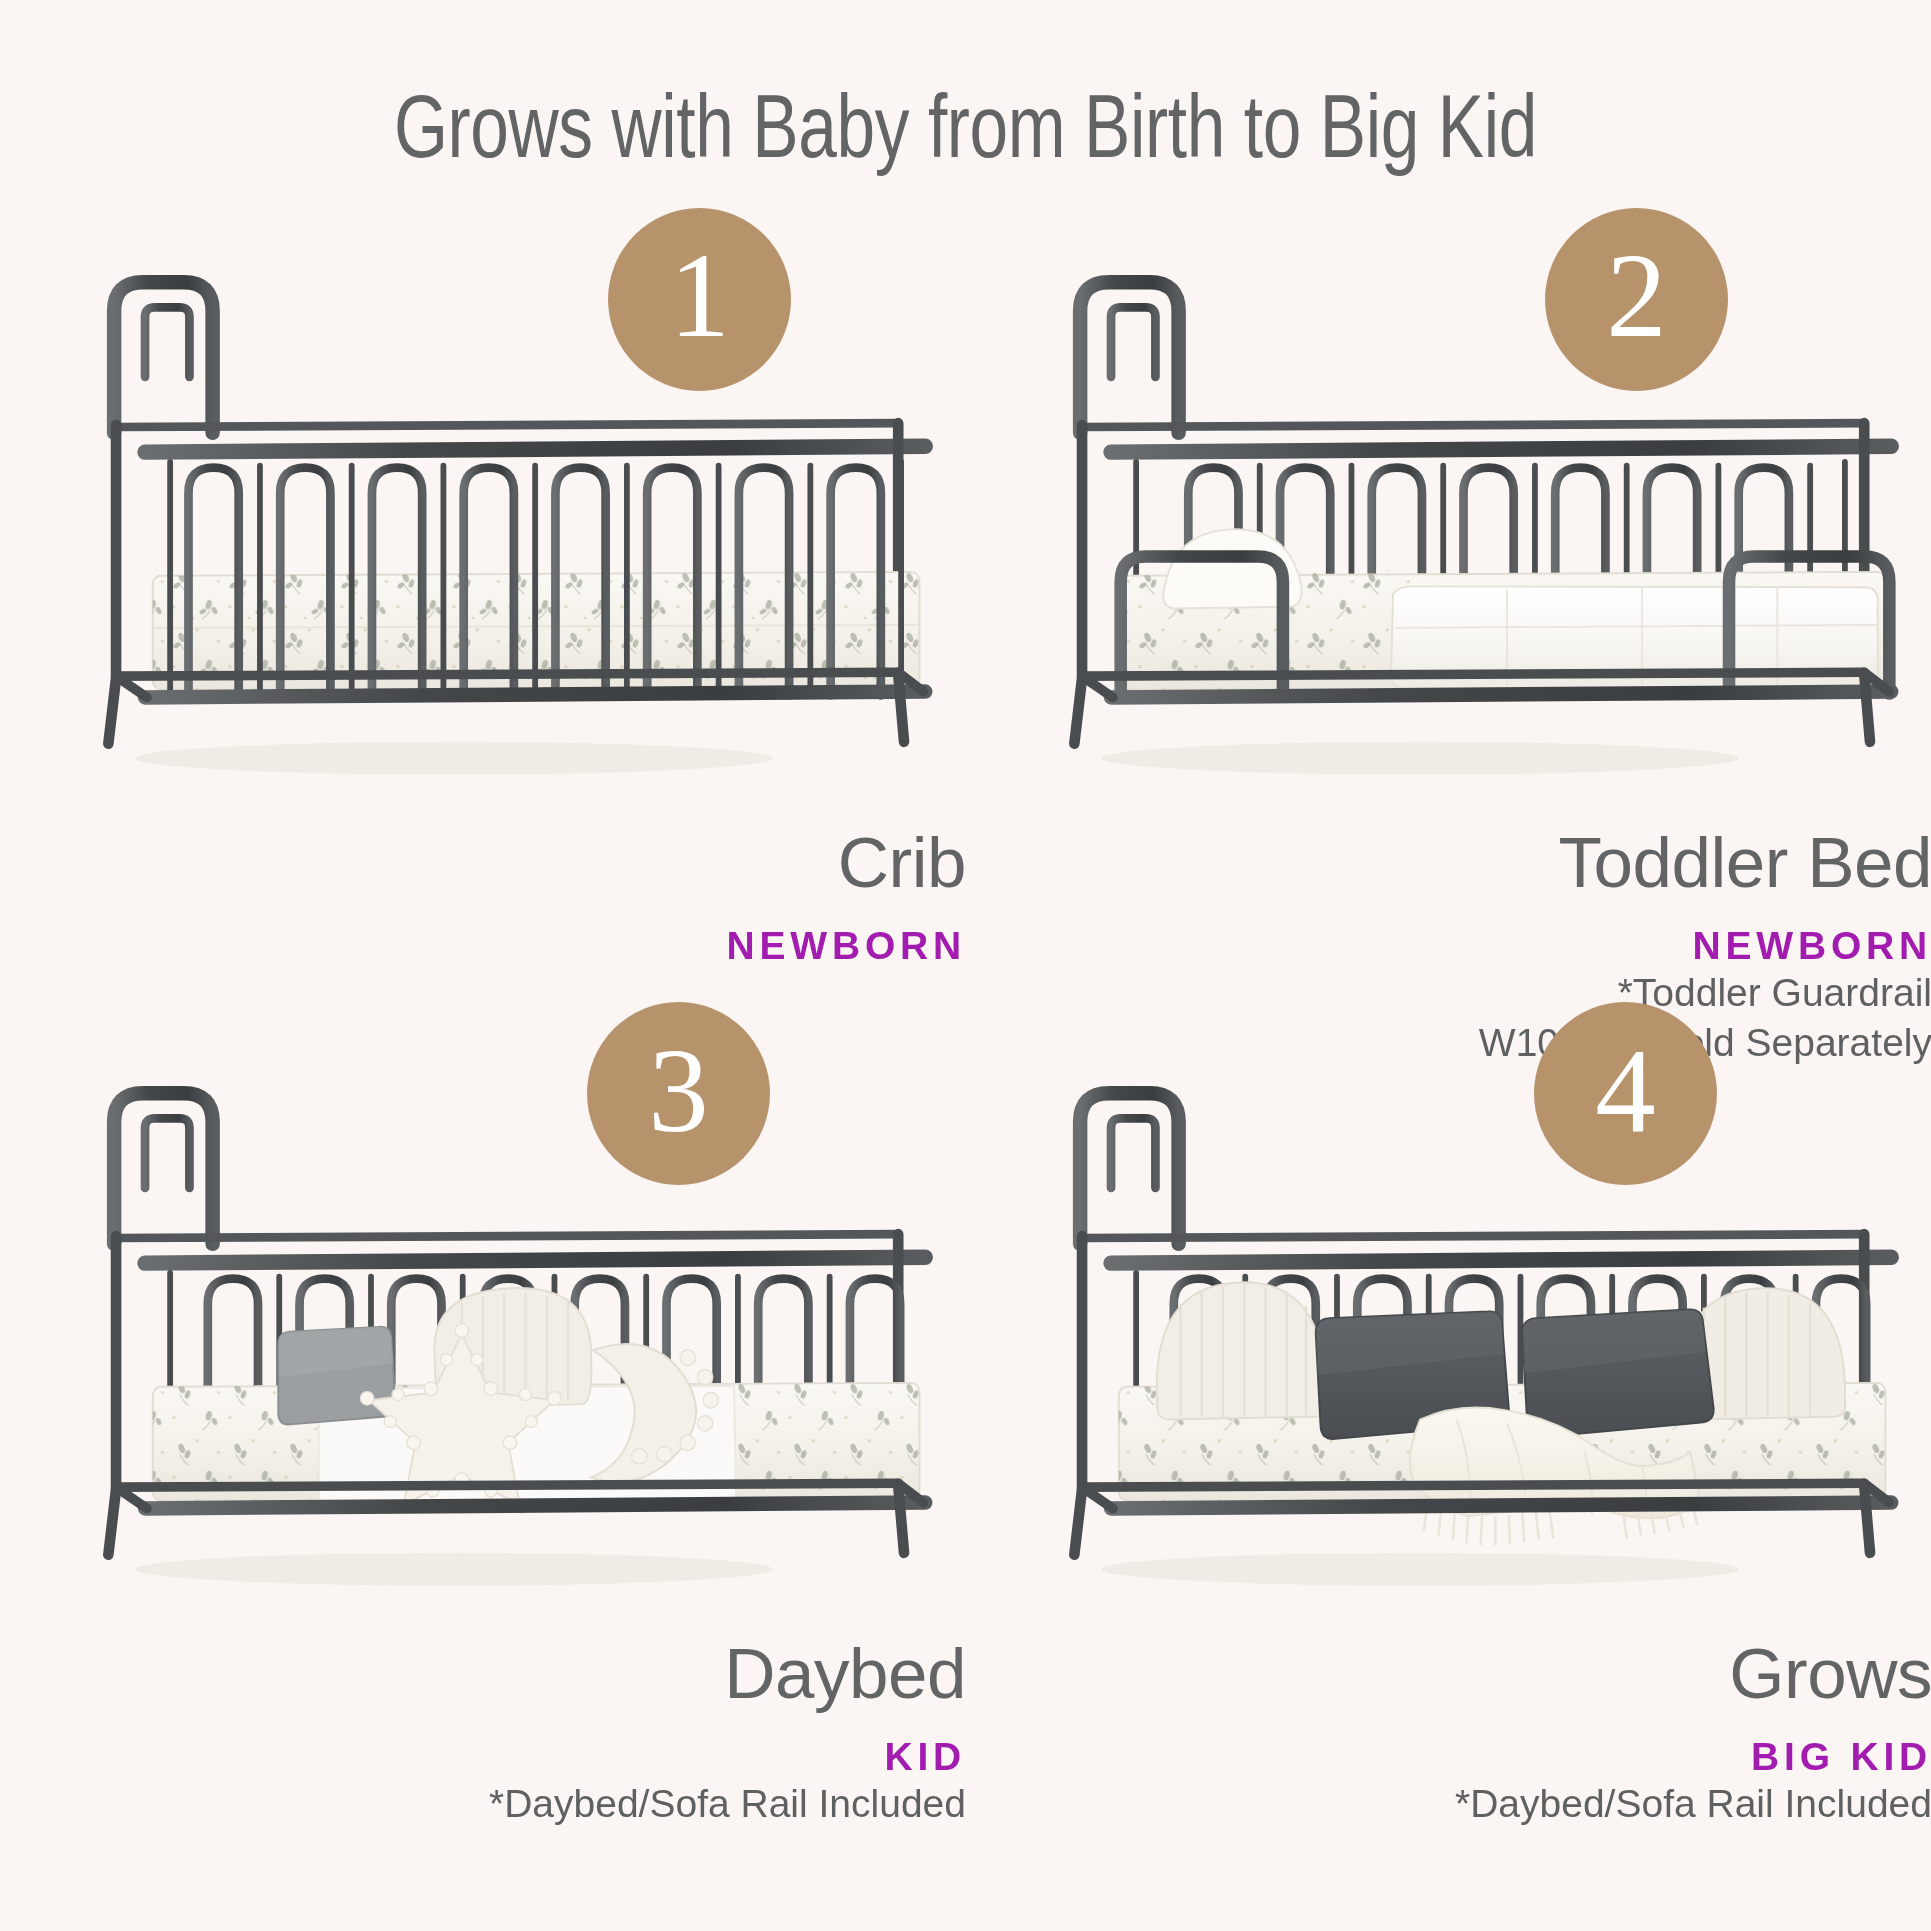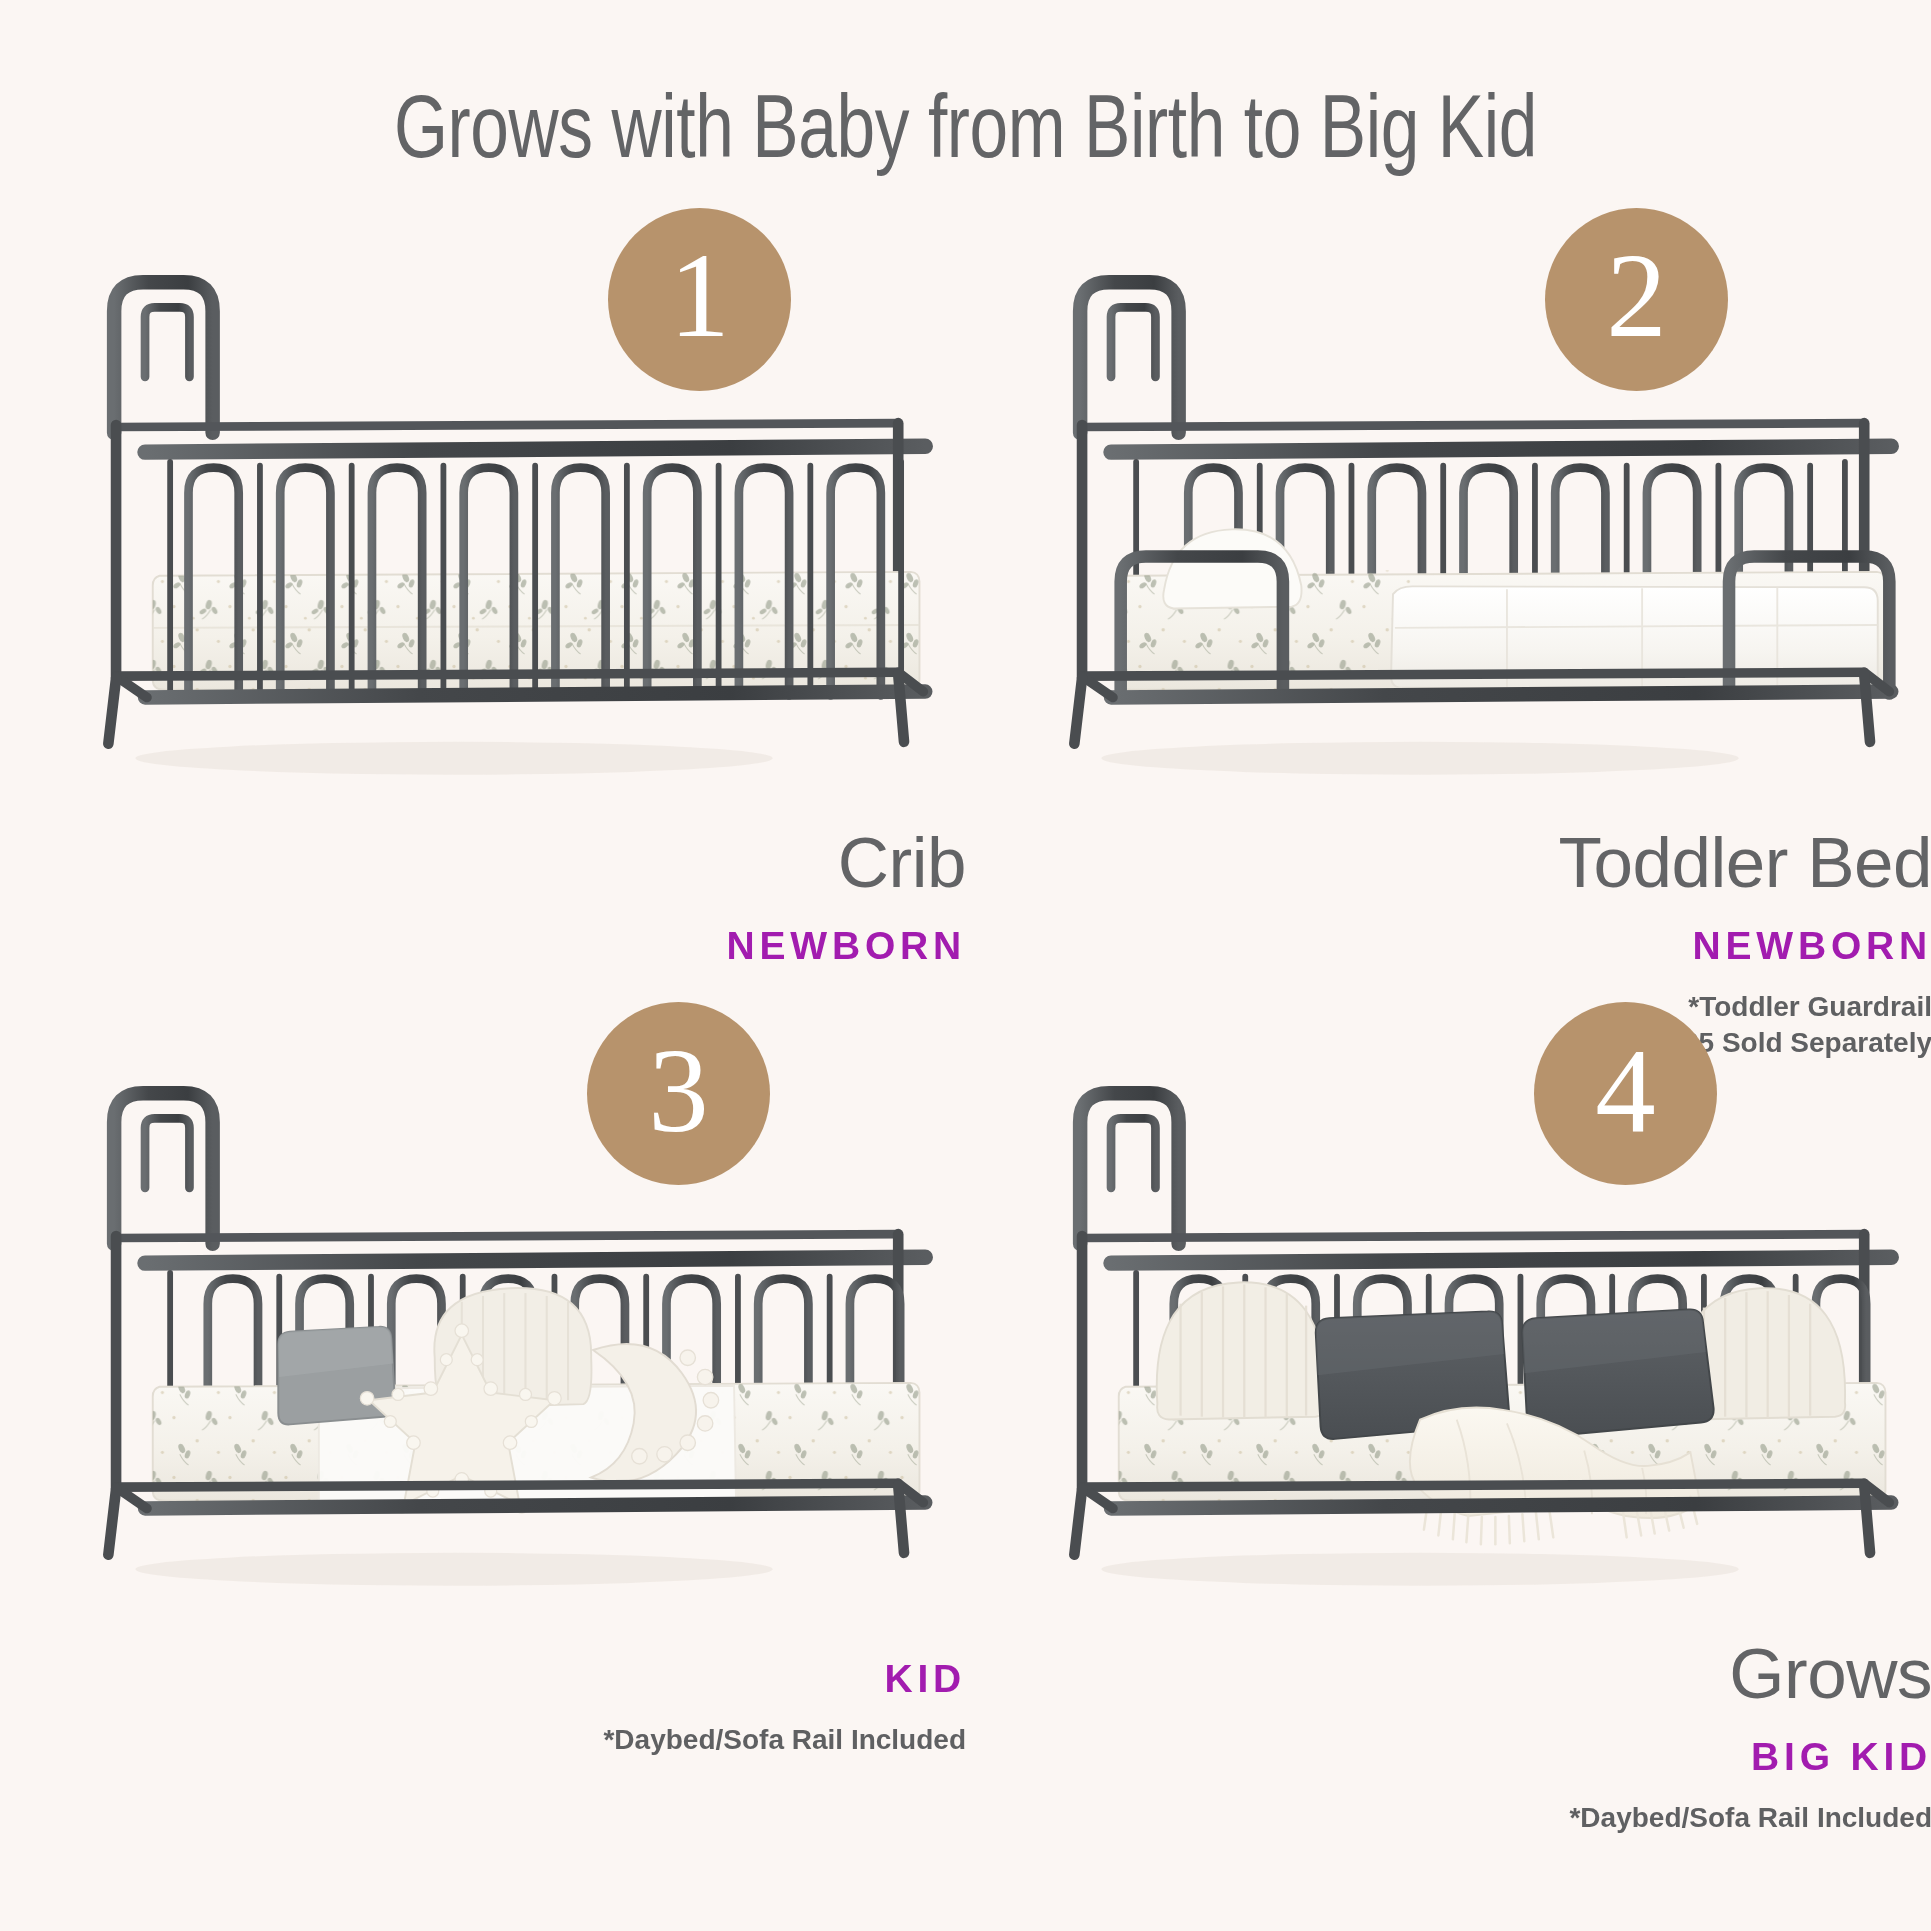--- a/index.html
+++ b/index.html
@@ -54,22 +54,21 @@
     font-size:71px;color:#636466;font-weight:400;
     letter-spacing:-0.5px;line-height:1.02;
     margin-top:5.8px;
   }
   .lbl-stage{
     margin-top:25px;
     font-size:39px;font-weight:bold;color:#a21caf;
     letter-spacing:4.8px;
   }
   .lbl-note{
-    margin-top:21px;
-    font-size:28px;color:#5F6062;line-height:1.28;font-weight:700;
+    font-size:39px;color:#5F6062;line-height:1.28;font-weight:400;
   }
   .lbl-note .nl{display:block;}
 </style>
 </head>
 <body>
 
 <div class="page">
 
   <div class="headline">Grows with Baby from Birth to Big Kid</div>
 
@@ -479,20 +478,21 @@
               <path d="M956 508 L956 584"></path>
           </g>
           <g stroke="#4A4D50" stroke-width="11" fill="none" stroke-linecap="round">
             <path d="M120 492 L112 560"></path>
               <path d="M930 488 L936 558"></path>
           </g>
         </svg>
         <div class="badge b3">3</div>
       </div>
       <div class="labels">
+        <div class="lbl-title">Daybed</div>
         <div class="lbl-stage">KID</div>
         <div class="lbl-note">
           <span class="nl">*Daybed/Sofa Rail Included</span>
         </div>
       </div>
     </div>
 
     <div class="cell c4">
       <div class="art">
         <svg viewBox="0 0 1000 640" xmlns="http://www.w3.org/2000/svg" aria-hidden="true">

